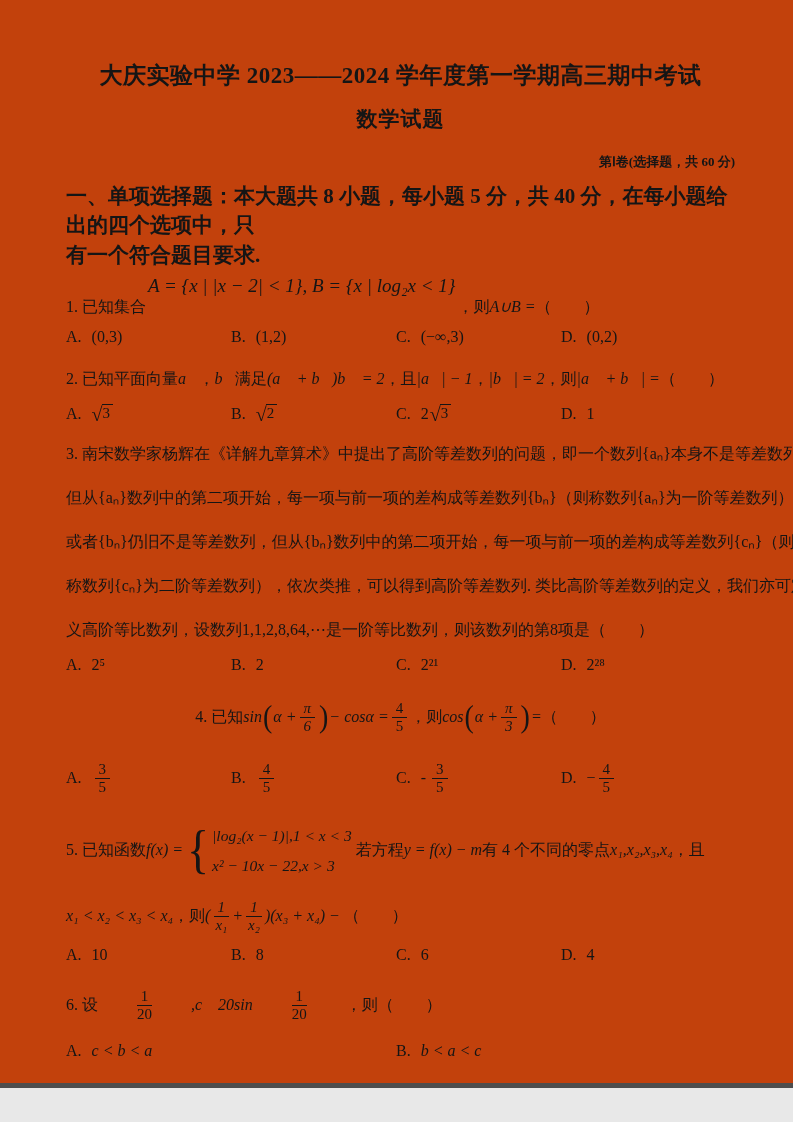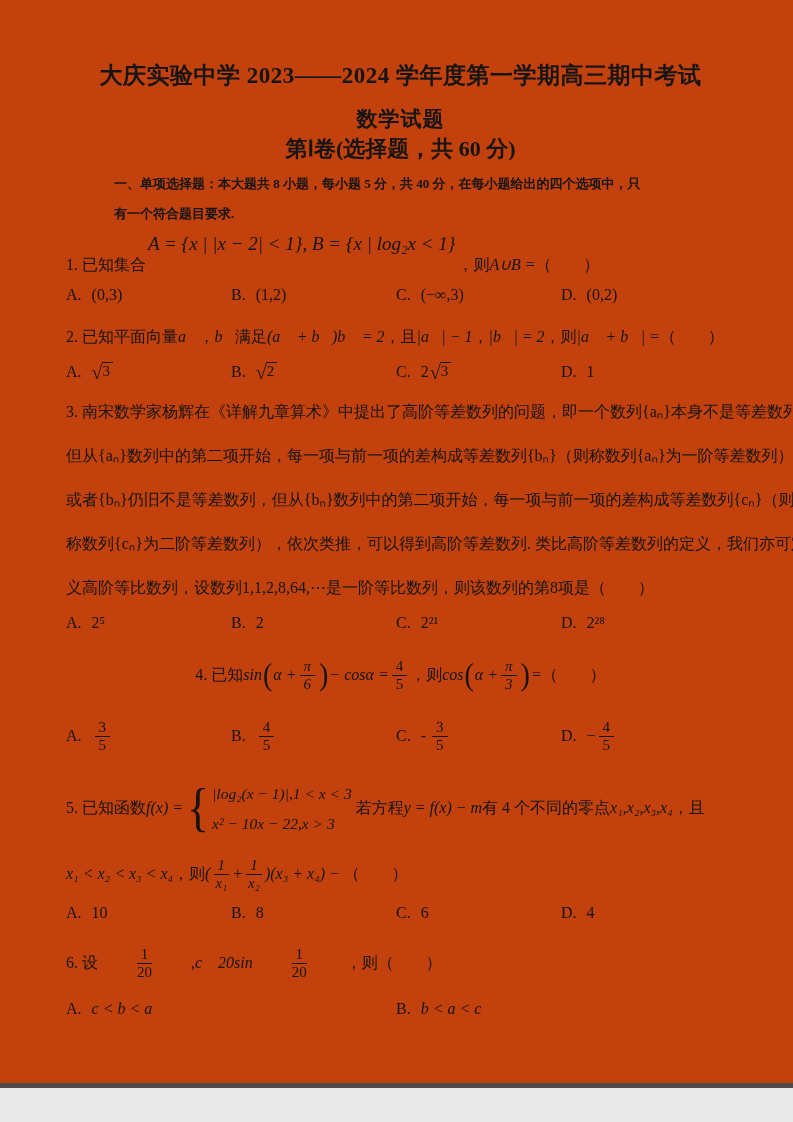--- a/index.html
+++ b/index.html
@@ -4,22 +4,22 @@
 <style>
   html,body{margin:0;padding:0;background:#e8e8e8;}
   .page{
     width:793px;height:1088px;background:#c2410c;position:relative;
     margin:0 auto;overflow:hidden;color:#151515;
     font-family:Liberation Serif, serif;
   }
   .content{padding:0 58px 0 66px;}
   .exam-title{font-size:23px;font-weight:700;text-align:center;margin:60px 0 0 0;line-height:32px;letter-spacing:.5px;}
   .exam-subtitle{font-size:21px;font-weight:700;text-align:center;margin:12px 0 0 0;line-height:30px;letter-spacing:1px;}
-  .section-title{font-size:22px;font-weight:700;text-align:center;margin-top:2px;line-height:26px;}
-  .intro{font-size:13px;font-weight:700;line-height:29px;margin-top:7px;margin-left:48px;}
+  .section-title{font-size:13px;font-weight:700;text-align:right;margin-top:15px;line-height:26px;}
+  .intro{font-size:21px;font-weight:700;line-height:29px;margin-top:7px;}
   .intro + .intro{margin-top:1px;}
   .q{font-size:16px;line-height:30px;}
   .mathline{display:flex;align-items:center;flex-wrap:nowrap;white-space:nowrap;}
   .m{font-style:italic;}
   .cjk{font-style:normal;}
   .q1line{display:flex;align-items:flex-end;margin-top:12px;height:40px;}
   .q1line .bigf{font-size:19px;transform:translateY(-9px);margin:12px 2px;}
   .q2line{margin-top:18px;align-items:center;}
   .q3block{margin-top:8px;}
   .q3block .q3line{line-height:44px;white-space:nowrap;}

